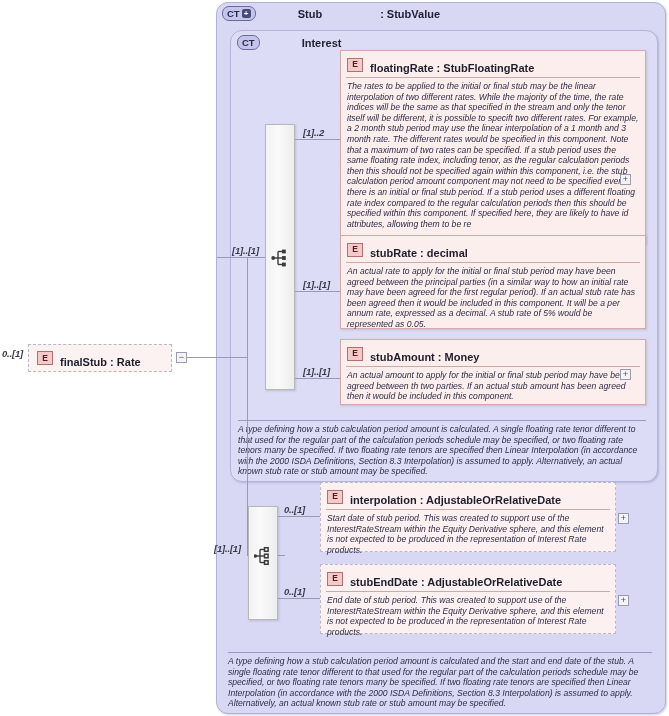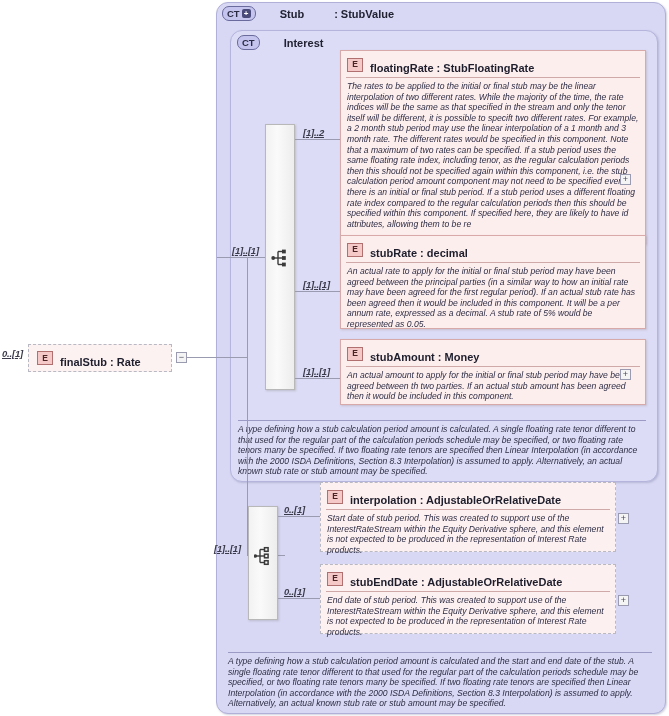--- a/index.html
+++ b/index.html
@@ -26,41 +26,41 @@
 
   
   .card {
     position: absolute;
     font-style: italic;
     font-weight: bold;
     font-size: 9.5px;
     color: #3a3a4a;
     white-space: nowrap;
     letter-spacing: -0.2px;
-    text-decoration: underline;
   }
 
   
   .ctpanel {
     position: absolute;
     background: #d8d8f4;
     border: 1px solid #b0b0d8;
     border-radius: 12px;
     box-shadow: 1px 1px 2px rgba(120,120,160,.35);
   }
   .ctpanel.inner {
     background: #dcdcf6;
     border: 1px solid #b4b4dc;
   }
   .ct-header {
     position: absolute;
     top: 6px; left: 9px;
     display: flex;
     align-items: center;
     white-space: nowrap;
+    gap: 28px;
   }
   .ct-badge {
     display: inline-flex;
     align-items: center;
     justify-content: center;
     height: 15px;
     padding: 0 4px;
     border: 1px solid #6a6a9c;
     border-radius: 7px;
     background: #c4c4ee;
@@ -75,21 +75,21 @@
     margin-left: 2px;
     background: #4a4a7a;
     border-radius: 2px;
     color: #fff;
     font-size: 8px;
     line-height: 9px;
     text-align: center;
     font-weight: bold;
   }
   .ct-name {
-    margin-left: 24px;
+    margin-left: 14px;
     font-size: 11px;
     font-weight: bold;
     color: #222233;
   }
   .ct-type {
     margin-left: 30px;
     font-size: 11px;
     font-weight: bold;
     color: #222233;
   }

